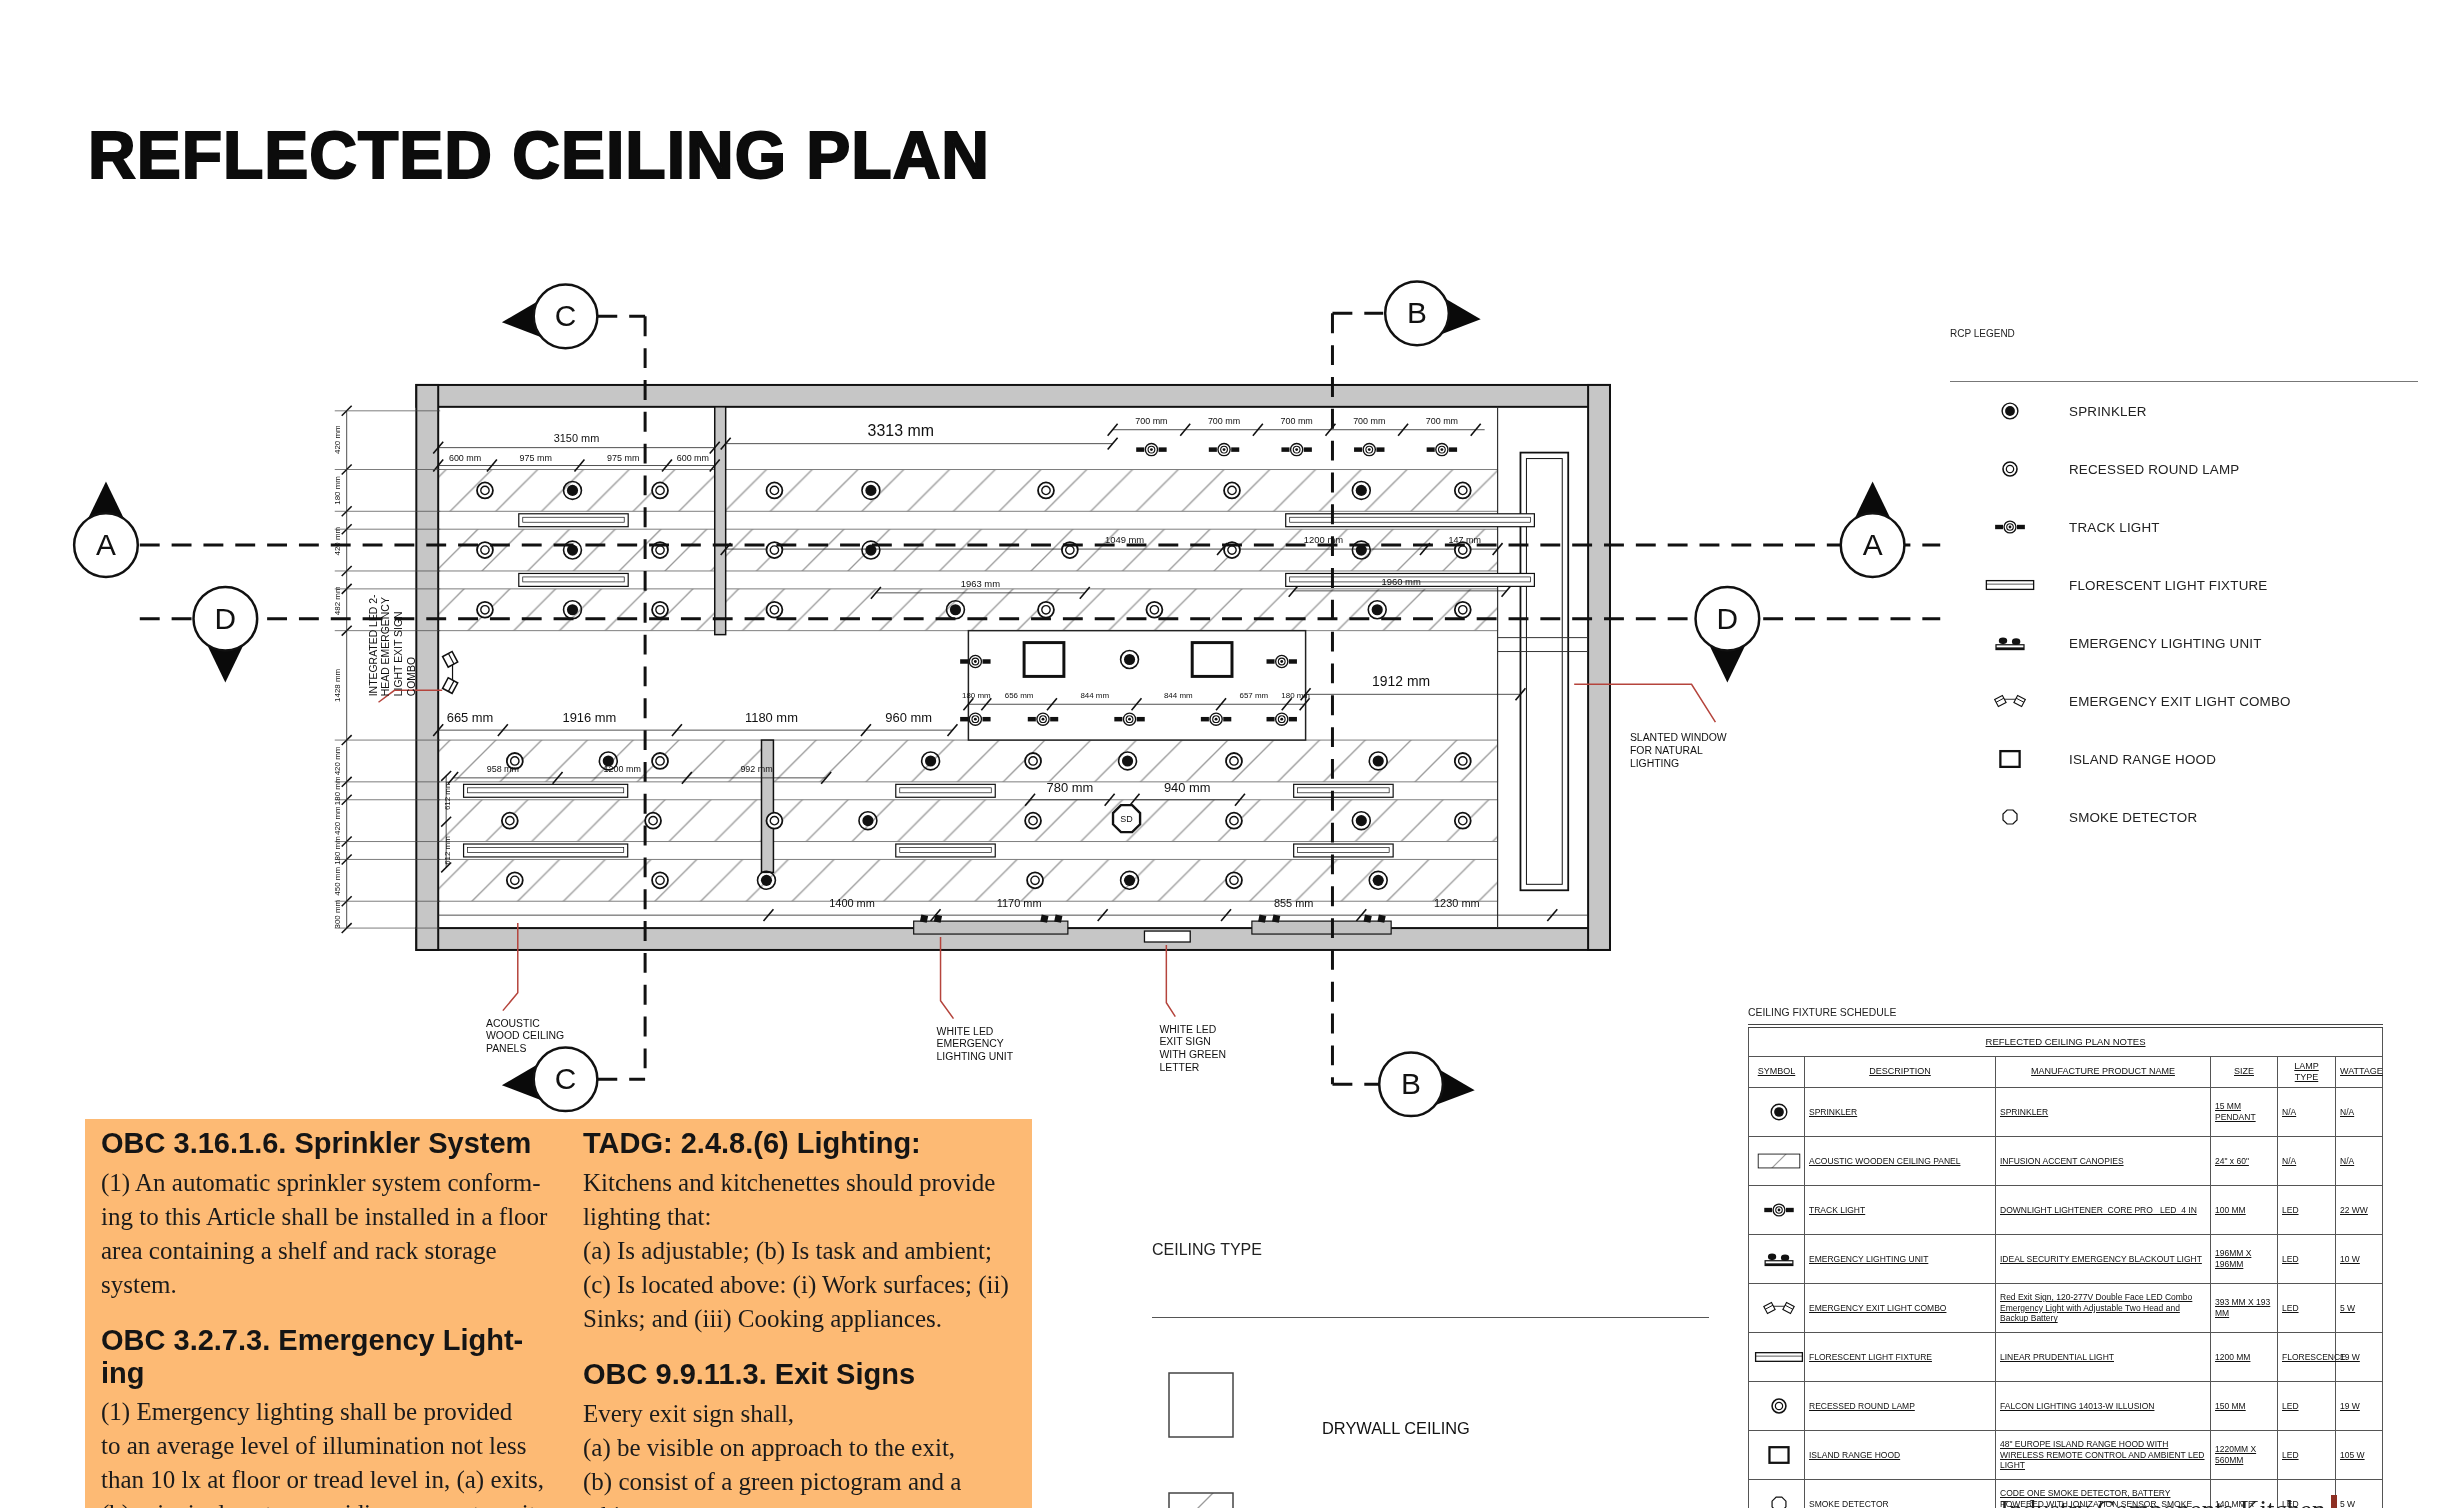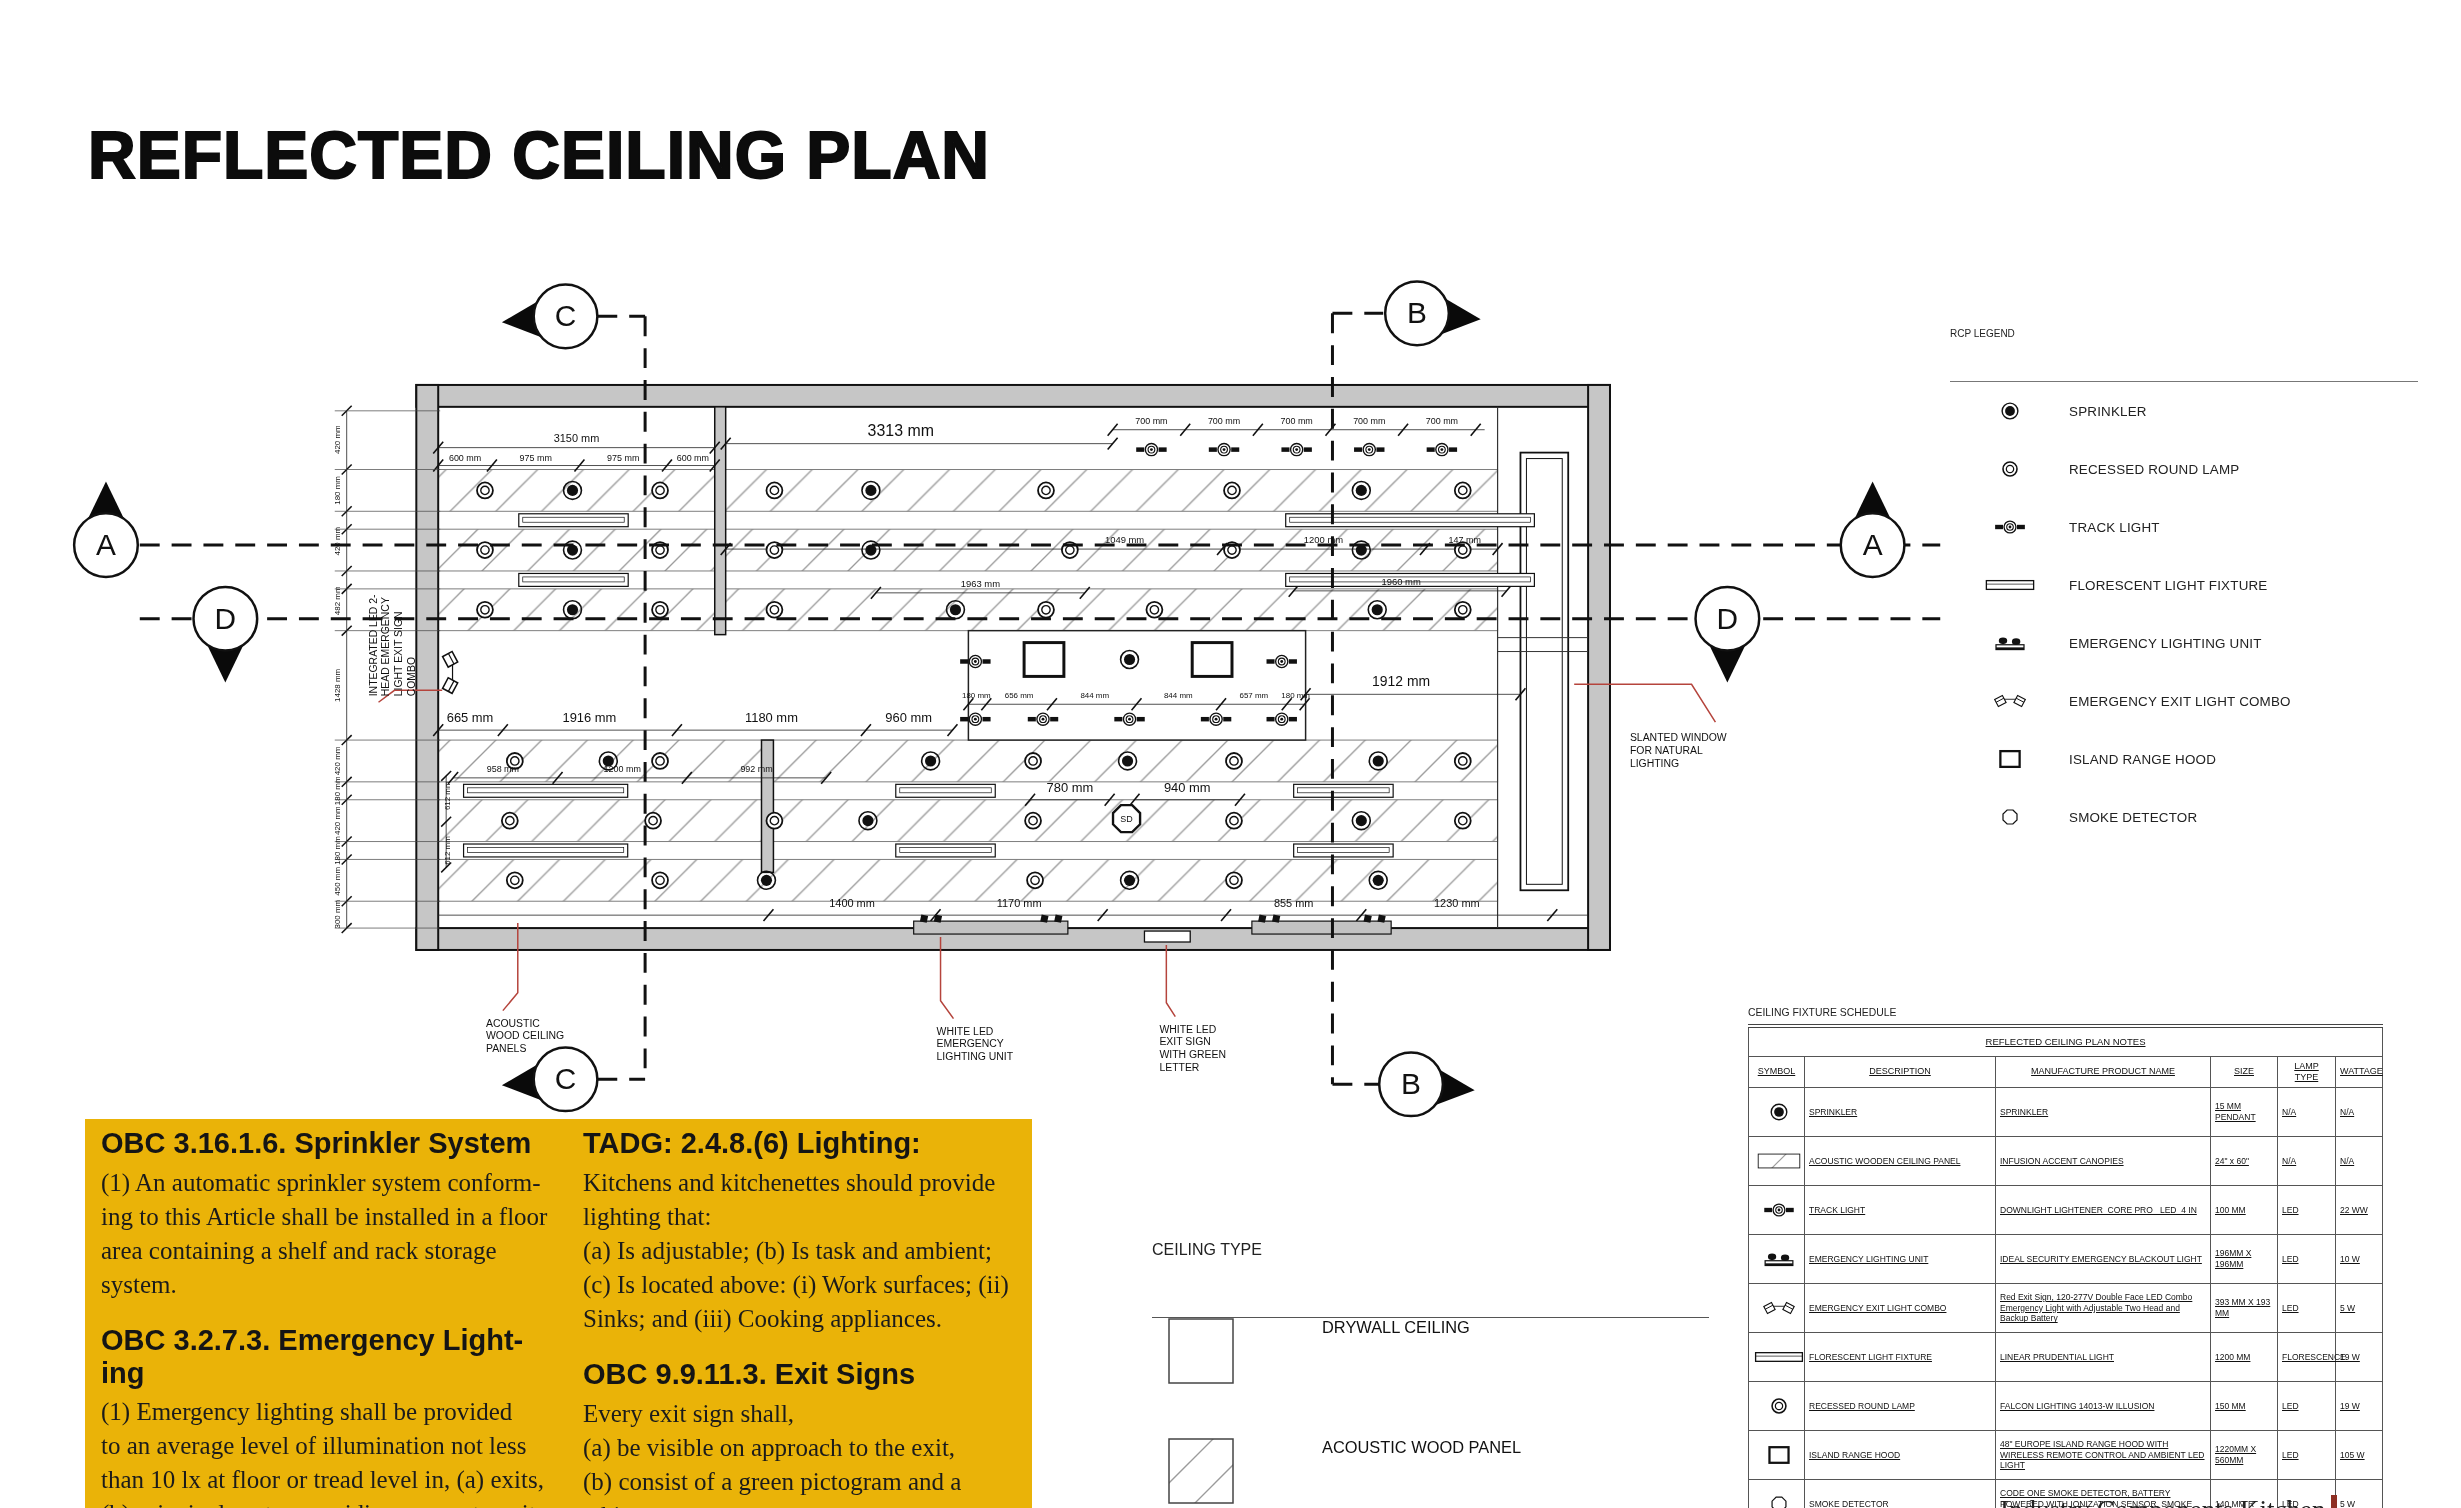--- a/index.html
+++ b/index.html
@@ -14,38 +14,38 @@
   #legend{position:absolute;left:1950px;top:328px;width:468px;}
   #legend .lg-title{font-size:10px;color:#222;}
   #legend .lg-divider{border-top:1px solid #777;margin-top:42px;}
   .lg-row{display:flex;align-items:center;height:58px;}
   .lg-sym{width:119px;display:flex;justify-content:center;flex:0 0 119px;}
   .lg-label{font-size:13.4px;color:#222;letter-spacing:0.2px;}
   
   #ceiling-type{position:absolute;left:1152px;top:1241px;width:557px;}
   #ceiling-type .ct-title{font-size:16px;color:#222;}
   #ceiling-type .ct-divider{border-top:1.5px solid #555;margin-top:58px;}
-  .ct-row{display:flex;align-items:flex-start;height:120px;margin-top:0;}
+  .ct-row{display:flex;align-items:flex-end;height:120px;margin-top:0;}
   .ct-sq{width:66px;height:66px;flex:0 0 66px;margin-left:16px;}
   .ct-label{font-size:16.4px;margin-left:88px;color:#111;}
   
   #schedule{position:absolute;left:1748px;top:1007px;width:637px;}
   #schedule .sc-label{font-size:10.4px;color:#222;margin-bottom:6px;}
   #schedule table{border-collapse:collapse;width:634px;table-layout:fixed;
      border-top:4px double #444;margin-top:2px;text-decoration:underline;}
   #schedule th,#schedule td{border:1px solid #555;font-weight:400;
      font-size:8.5px;padding:2px 4px;color:#111;line-height:1.25;}
   #schedule th{font-size:9px;text-align:center;height:26px;}
   #schedule .sc-head{height:24px;font-size:9.5px;border-bottom:1px solid #555;}
   #schedule td{height:44px;}
   #schedule td.c{text-align:center;}
   .cell-sym{display:block;margin:0 auto;}
   
   #notes{position:absolute;left:85px;top:1119px;width:947px;height:389px;
-     background:#eab308;overflow:hidden;}
+     background:#fdba74;overflow:hidden;}
   .notes-col{position:absolute;top:8px;}
   #notes-left{left:16px;width:466px;}
   #notes-right{left:498px;width:438px;}
   .note-sec{margin-bottom:22px;}
   .note-h{font-size:29px;font-weight:700;line-height:1.13;white-space:pre-line;
      font-family:"Liberation Sans",sans-serif;color:#151515;margin-bottom:6px;}
   .note-p{font-size:25px;line-height:1.36;font-family:"Liberation Serif",serif;
      white-space:pre-line;color:#1b1b1b;}
   
   #cutoff{position:absolute;left:2000px;top:1486px;width:438px;height:23px;overflow:hidden;}

